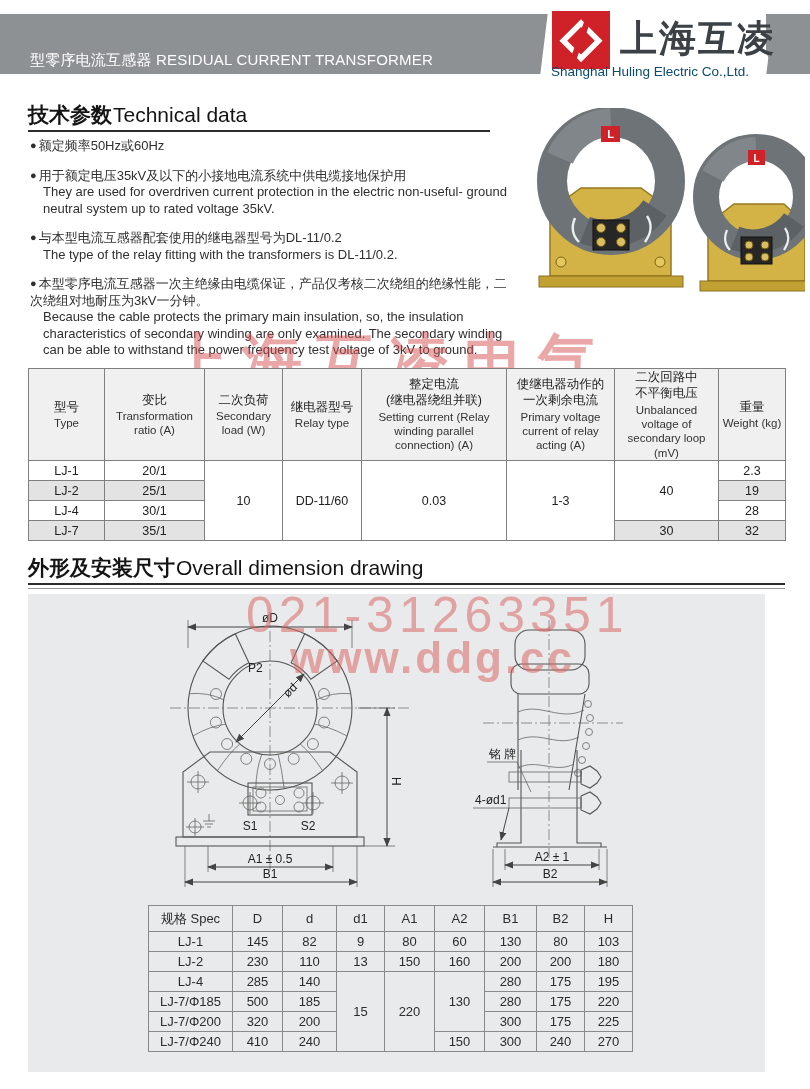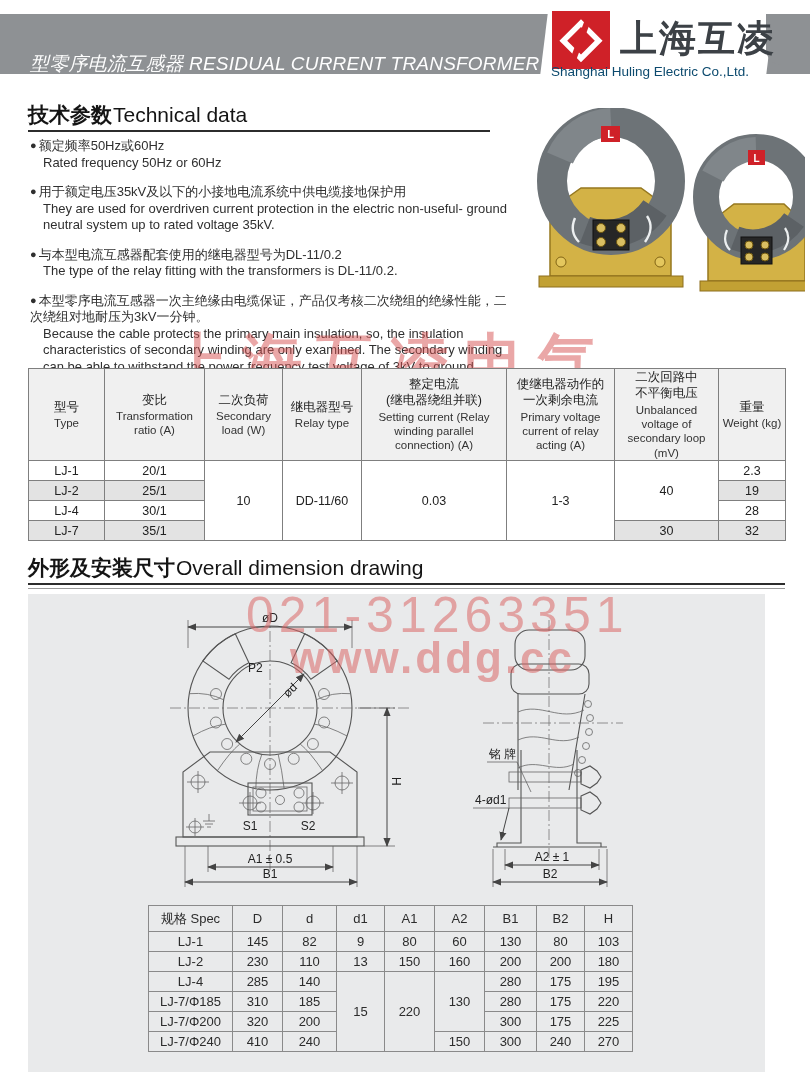--- a/index.html
+++ b/index.html
@@ -3,21 +3,21 @@
 <meta charset="utf-8">
 <style>
   html,body{margin:0;padding:0;background:#fff;}
   #page{position:relative;width:810px;height:1089px;background:#fff;overflow:hidden;
         font-family:"Liberation Sans","DejaVu Sans",sans-serif;color:#333;}
   .abs{position:absolute;}
 
   
   .header-bar{position:absolute;left:0;top:14px;width:810px;height:60px;background:#8e9194;}
   .model-title{position:absolute;left:30px;top:34px;font-size:27px;font-weight:bold;color:#fff;letter-spacing:1px;margin-top:41px;}
-  .subtitle{position:absolute;left:30px;top:51px;font-size:19px;color:#fefefe;letter-spacing:.2px;font-style:italic;}
+  .subtitle{position:absolute;left:30px;top:51px;font-size:15px;color:#fefefe;letter-spacing:.2px;}
   .logo-panel{position:absolute;left:544px;top:0;width:226px;height:88px;background:#fff;transform:skewX(-7deg);}
   .logo-tail{position:absolute;left:766px;top:14px;width:44px;height:51px;background:#8e9194;border-radius:0 0 0 16px;}
   .logo-red{position:absolute;left:552px;top:11px;width:58px;height:58px;background:#cf2128;}
   .brand-cn{position:absolute;left:620px;top:14px;font-size:37px;font-weight:600;color:#3c4146;letter-spacing:2px;}
   .brand-en{position:absolute;left:551px;top:64px;font-size:13.5px;color:#0c4a6e;}
 
   
   .sec-head{position:absolute;font-size:21px;color:#141414;white-space:nowrap;}
   .sec-head .zh{font-weight:600;}
   .sec-head .en{font-weight:400;margin-left:1px;}
@@ -83,21 +83,20 @@
   <div class="brand-en">Shanghai Huling Electric Co.,Ltd.</div>
 
   <div class="sec-head" style="left:28px;top:101px;">
     <span class="zh">技术参数</span><span class="en">Technical data</span>
   </div>
   <div class="rule" style="left:28px;top:130px;width:462px;"></div>
 
   <div class="bullets">
     <div class="bullet">
       <div class="zh">额定频率50Hz或60Hz</div>
-      <div class="en">Rated frequency 50Hz or 60Hz</div>
     </div>
     <div class="bullet">
       <div class="zh">用于额定电压35kV及以下的小接地电流系统中供电缆接地保护用</div>
       <div class="en">They are used for overdriven current protection in the electric non-useful- ground neutral system up to rated voltage 35kV.</div>
     </div>
     <div class="bullet">
       <div class="zh">与本型电流互感器配套使用的继电器型号为DL-11/0.2</div>
       <div class="en">The type of the relay fitting with the transformers is DL-11/0.2.</div>
     </div>
     <div class="bullet">
@@ -424,21 +423,21 @@
           <td>140</td>
           <td rowspan="4">15</td>
           <td rowspan="4">220</td>
           <td rowspan="3">130</td>
           <td>280</td>
           <td>175</td>
           <td>195</td>
         </tr>
         <tr>
           <td>LJ-7/Φ185</td>
-          <td>310</td>
+          <td>500</td>
           <td>185</td>
           <td>280</td>
           <td>175</td>
           <td>220</td>
         </tr>
         <tr>
           <td>LJ-7/Φ200</td>
           <td>320</td>
           <td>200</td>
           <td>300</td>

